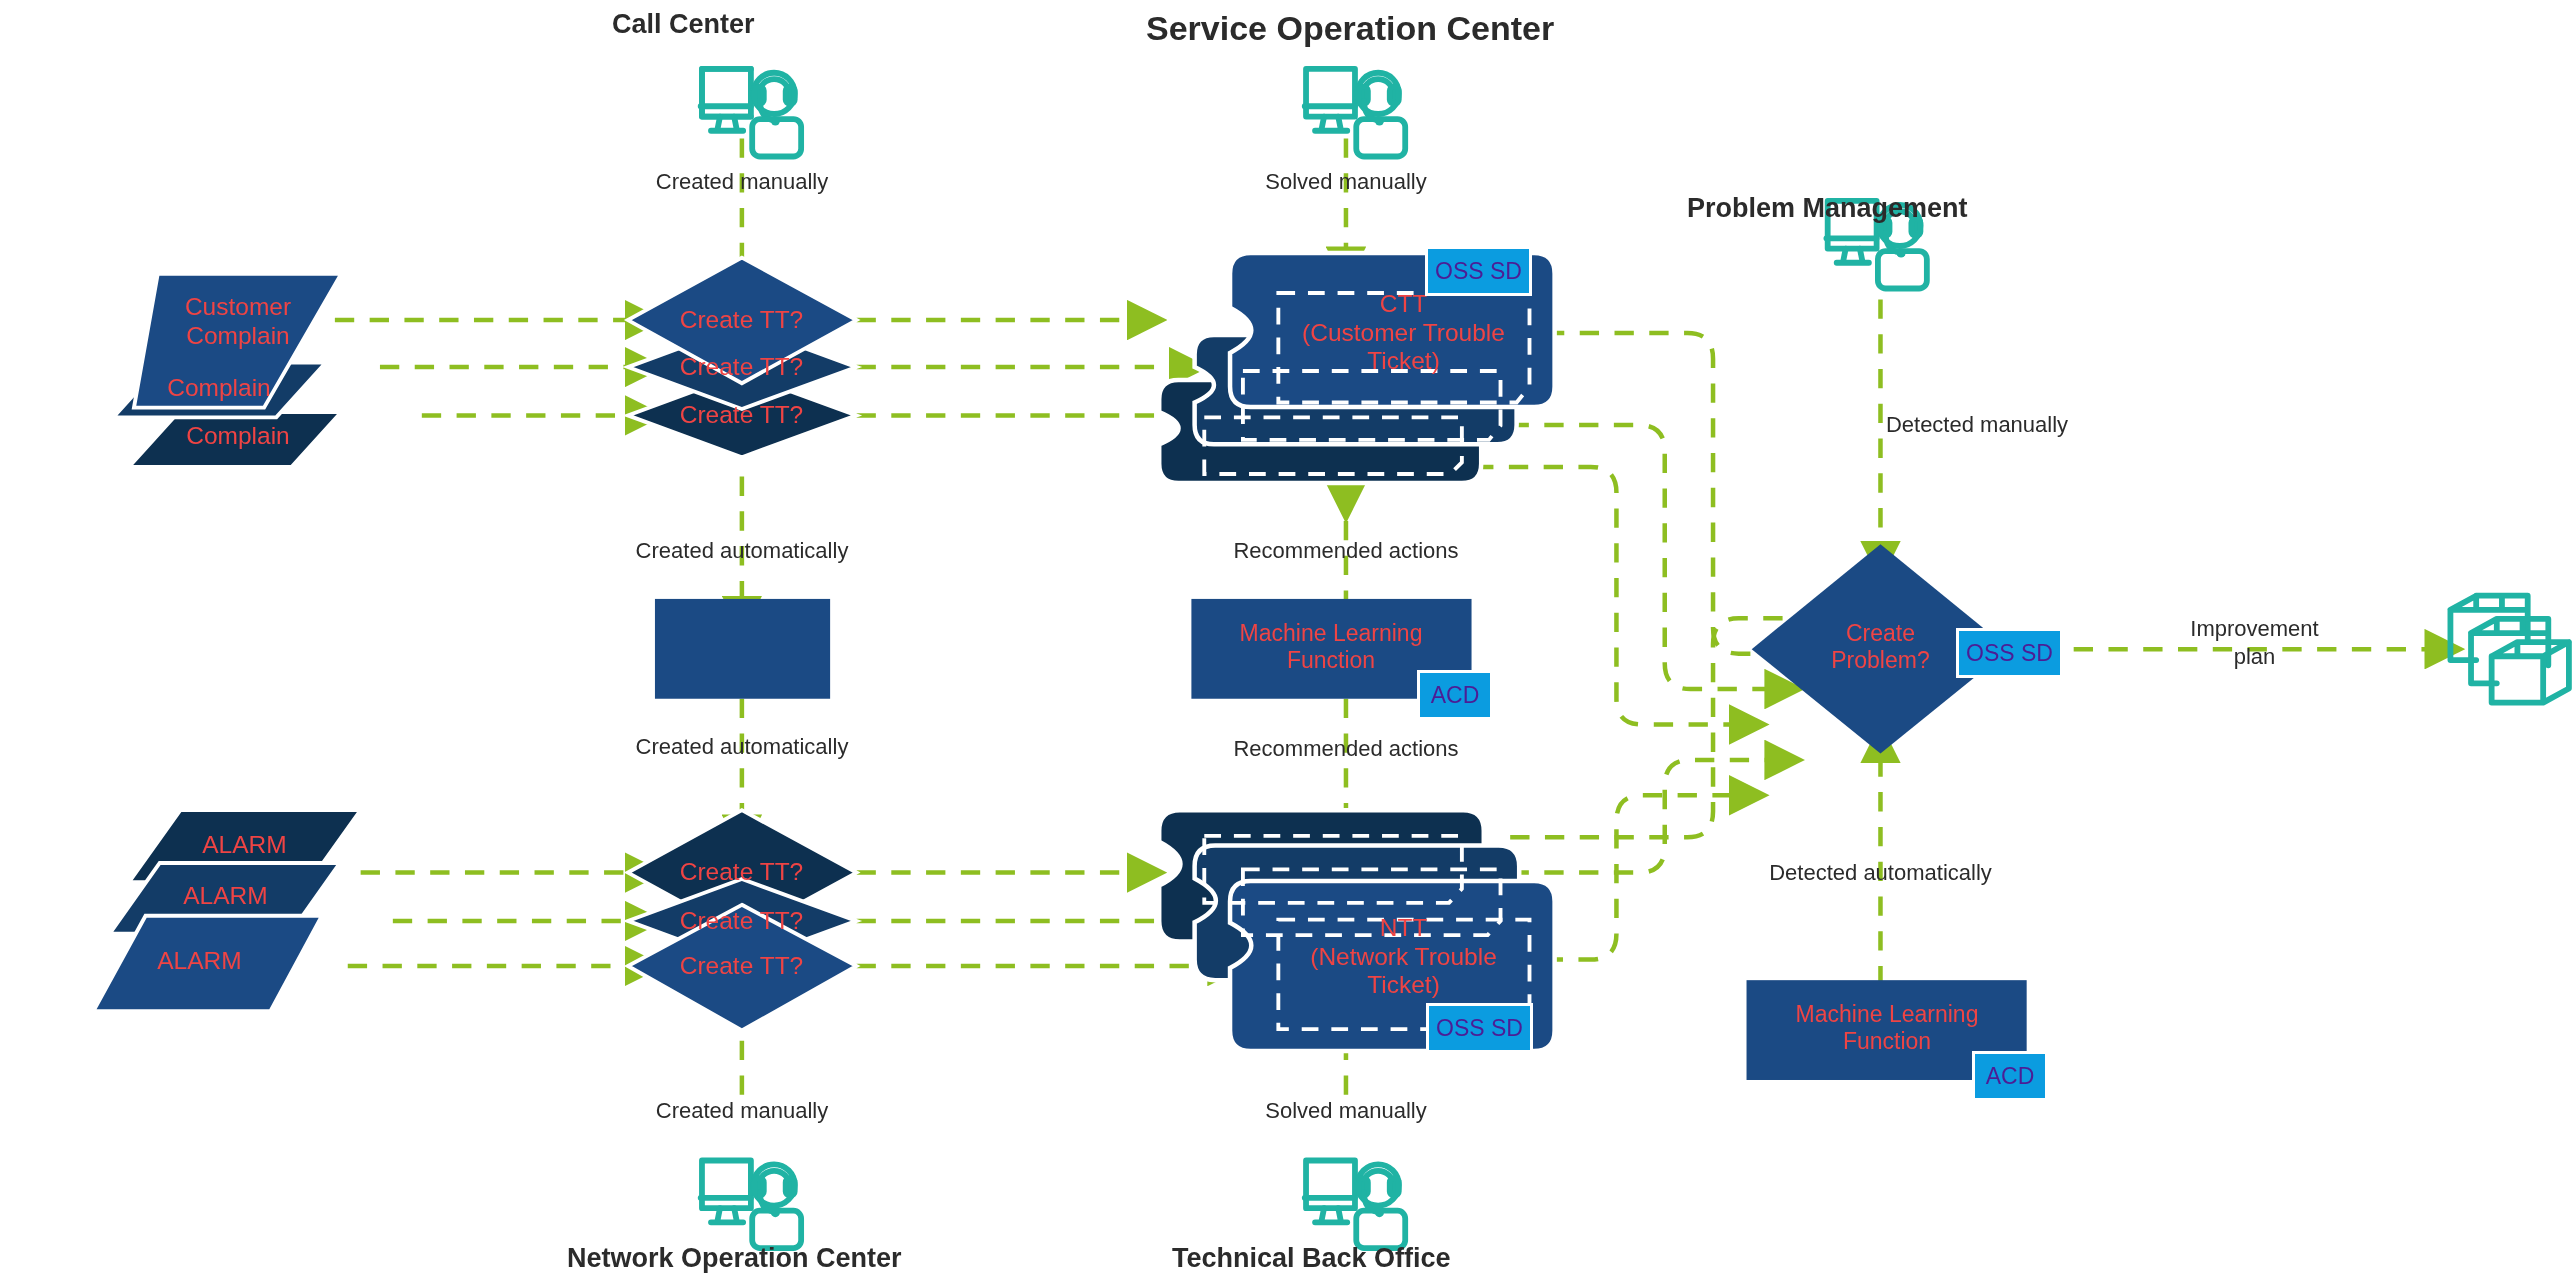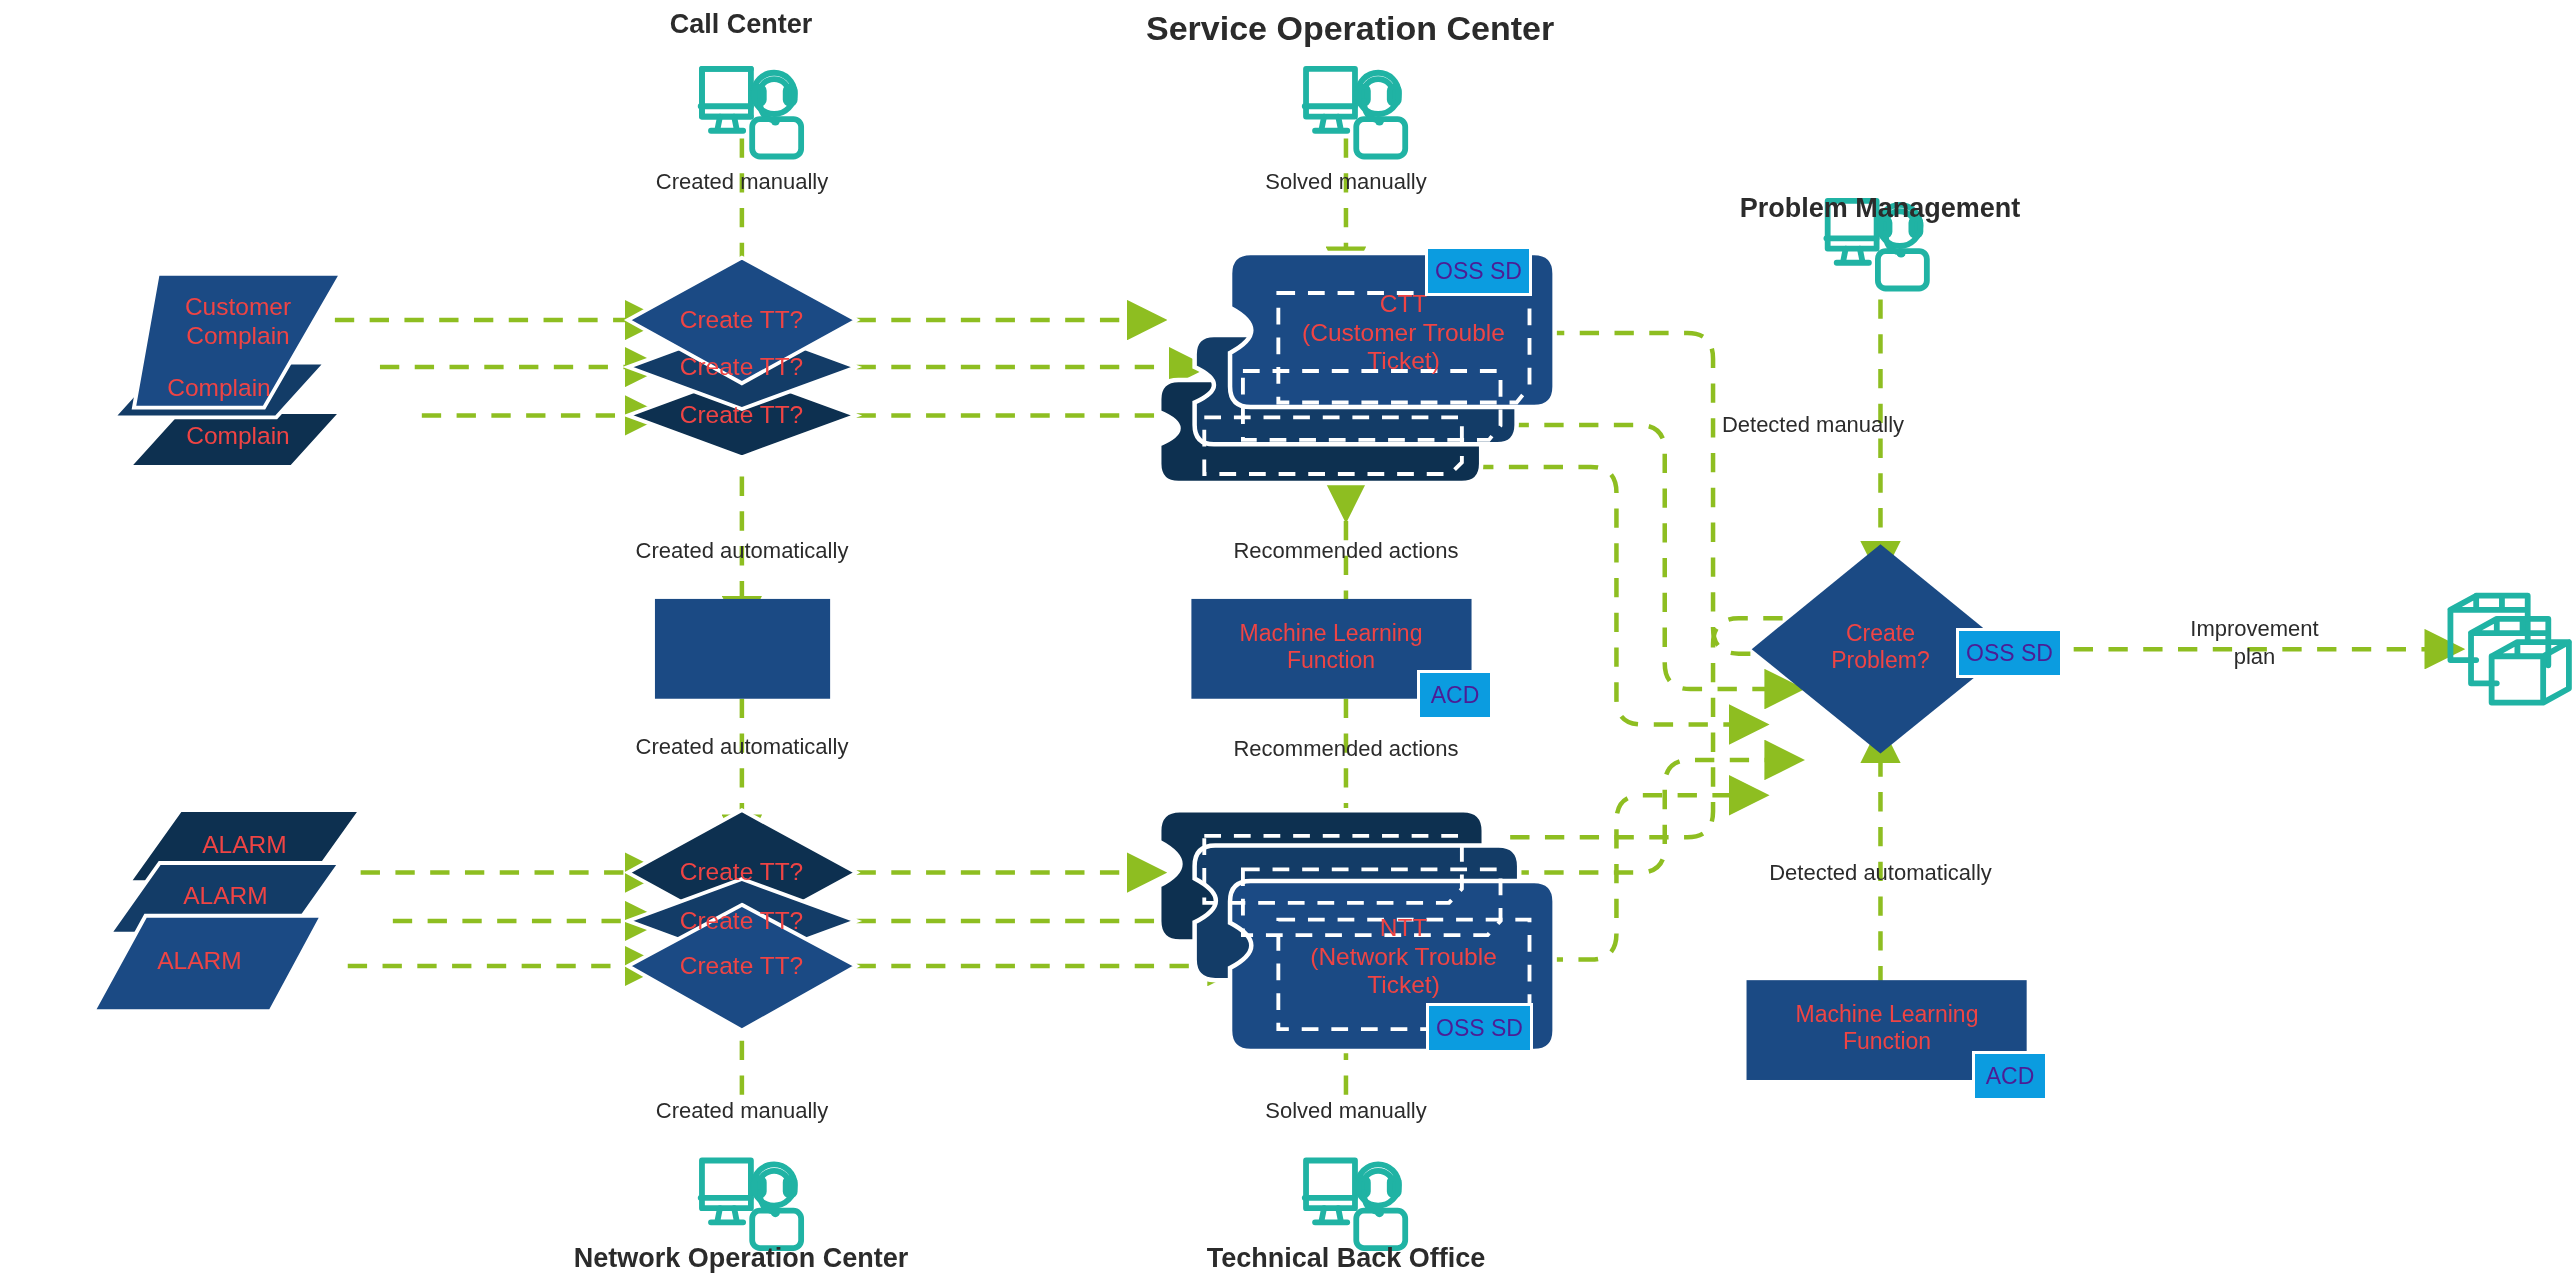--- a/index.html
+++ b/index.html
@@ -1,20 +1,20 @@
 <!DOCTYPE html>
 <html style="font-size:10.3px"><head>
 <meta charset="utf-8">
 <title>Trouble Ticket Process Flow</title>
 <style>
   html,body{margin:0;padding:0;background:#ffffff;}
   body{font-family:"Liberation Sans","DejaVu Sans",sans-serif;}
   #stage{position:relative;width:2576px;height:1288px;background:#fff;overflow:hidden;}
   #svgroot{position:absolute;left:0;top:0;width:2576px;height:1288px;}
-  .hdr{position:absolute;font-weight:bold;color:#2b2b2b;white-space:nowrap;text-align:center;}
+  .hdr{position:absolute;font-weight:bold;color:#2b2b2b;white-space:nowrap;text-align:left;}
   .edgelbl{position:absolute;color:#2b2b2b;white-space:nowrap;text-align:center;}
   .nodetext{position:absolute;color:#ef4444;text-align:center;white-space:pre-line;line-height:1.17;pointer-events:none;}
   .badge{position:absolute;background:#0b9ce0;color:#4c1d95;display:flex;align-items:center;justify-content:center;
          border:3.2px solid #ffffff;box-sizing:border-box;}
 </style>
 </head>
 <body>
 
 <div id="stage">
 
@@ -204,21 +204,21 @@
 </svg>
 
 <div class="hdr" style="left:612px;top:9px;width:258px;font-size:27px;">Call Center</div>
 <div class="hdr" style="left:1146px;top:9px;width:399px;font-size:34px;">Service Operation Center</div>
 <div class="hdr" style="left:1687px;top:193px;width:386px;font-size:27px;">Problem Management</div>
 <div class="hdr" style="left:567px;top:1243px;width:348px;font-size:27px;">Network Operation Center</div>
 <div class="hdr" style="left:1172px;top:1243px;width:348px;font-size:27px;">Technical Back Office</div>
 
 <div class="edgelbl" style="left:613px;top:169px;width:258px;font-size:22px;">Created manually</div>
 <div class="edgelbl" style="left:1217px;top:169px;width:258px;font-size:22px;">Solved manually</div>
-<div class="edgelbl" style="left:1684px;top:412px;width:258px;font-size:22px;">Detected manually</div>
+<div class="edgelbl" style="left:1848px;top:412px;width:258px;font-size:22px;">Detected manually</div>
 <div class="edgelbl" style="left:581px;top:538px;width:322px;font-size:22px;">Created automatically</div>
 <div class="edgelbl" style="left:1185px;top:538px;width:322px;font-size:22px;">Recommended actions</div>
 <div class="edgelbl" style="left:581px;top:734px;width:322px;font-size:22px;">Created automatically</div>
 <div class="edgelbl" style="left:1185px;top:736px;width:322px;font-size:22px;">Recommended actions</div>
 <div class="edgelbl" style="left:1742px;top:860px;width:277px;font-size:22px;">Detected automatically</div>
 <div class="edgelbl" style="left:613px;top:1098px;width:258px;font-size:22px;">Created manually</div>
 <div class="edgelbl" style="left:1217px;top:1098px;width:258px;font-size:22px;">Solved manually</div>
 <div class="edgelbl" style="left:2132px;top:615px;width:245px;font-size:22px;white-space:pre-line;line-height:1.25;">Improvement
 plan</div>
 

